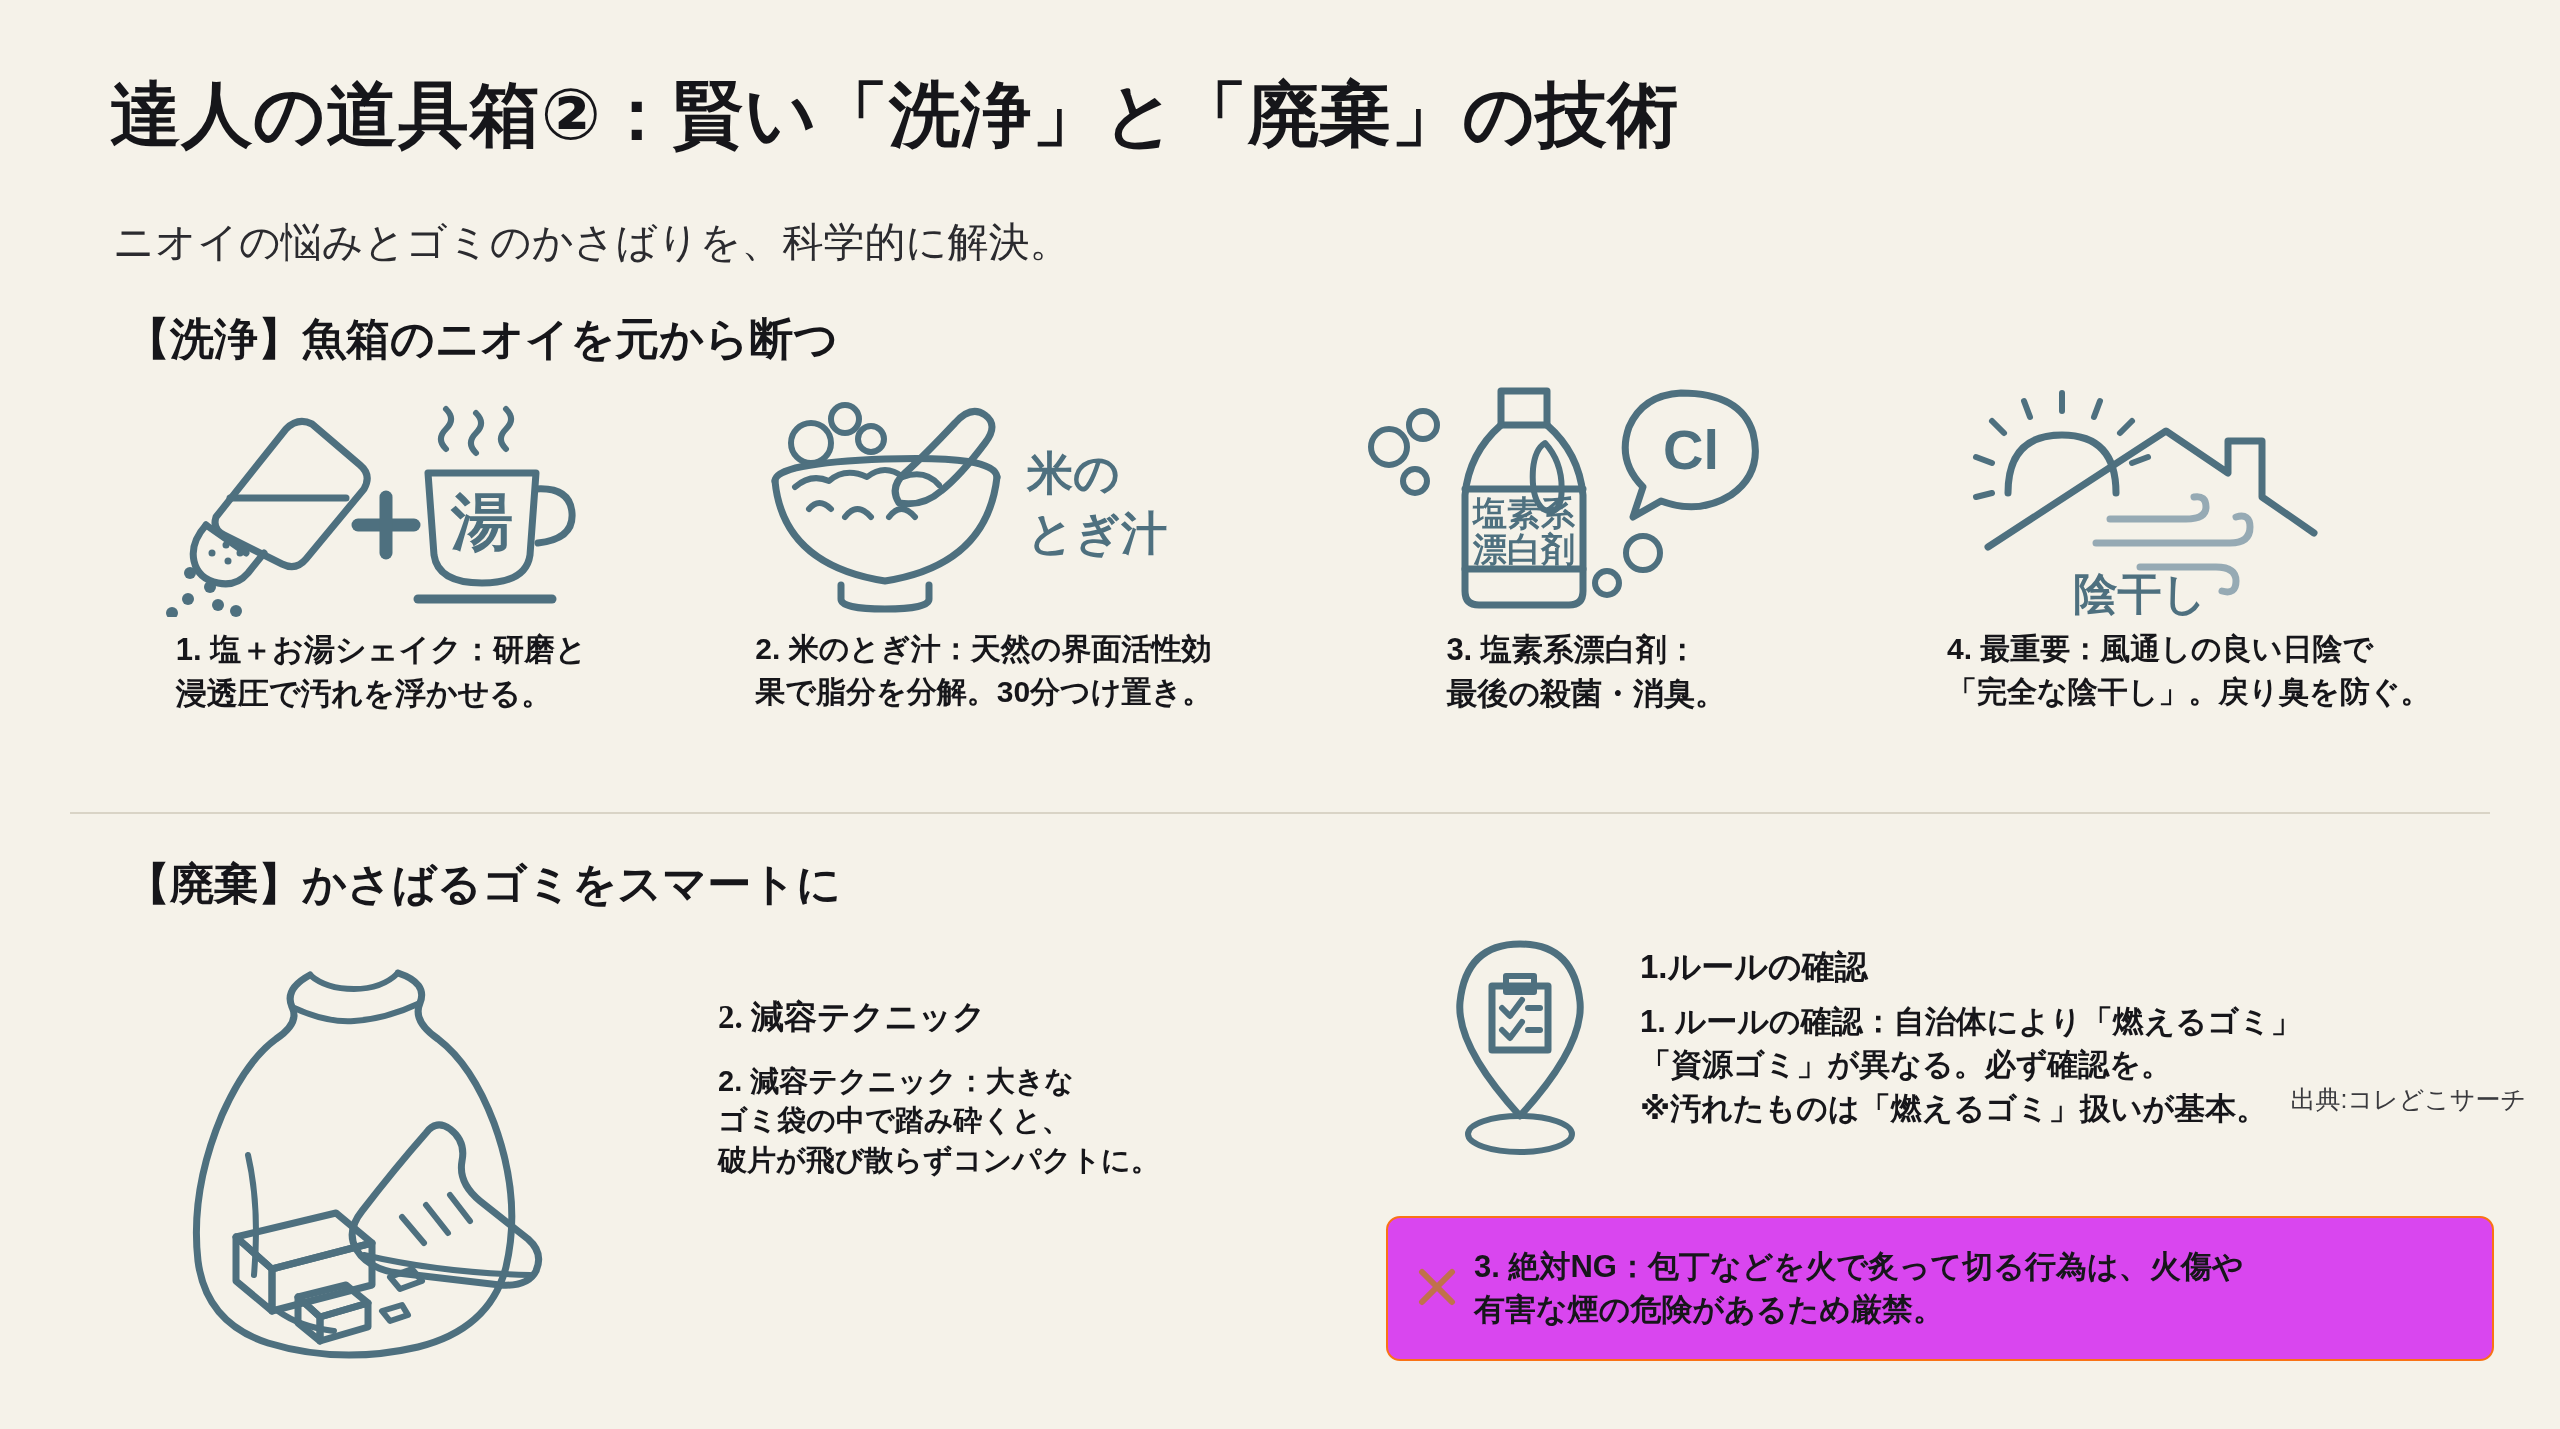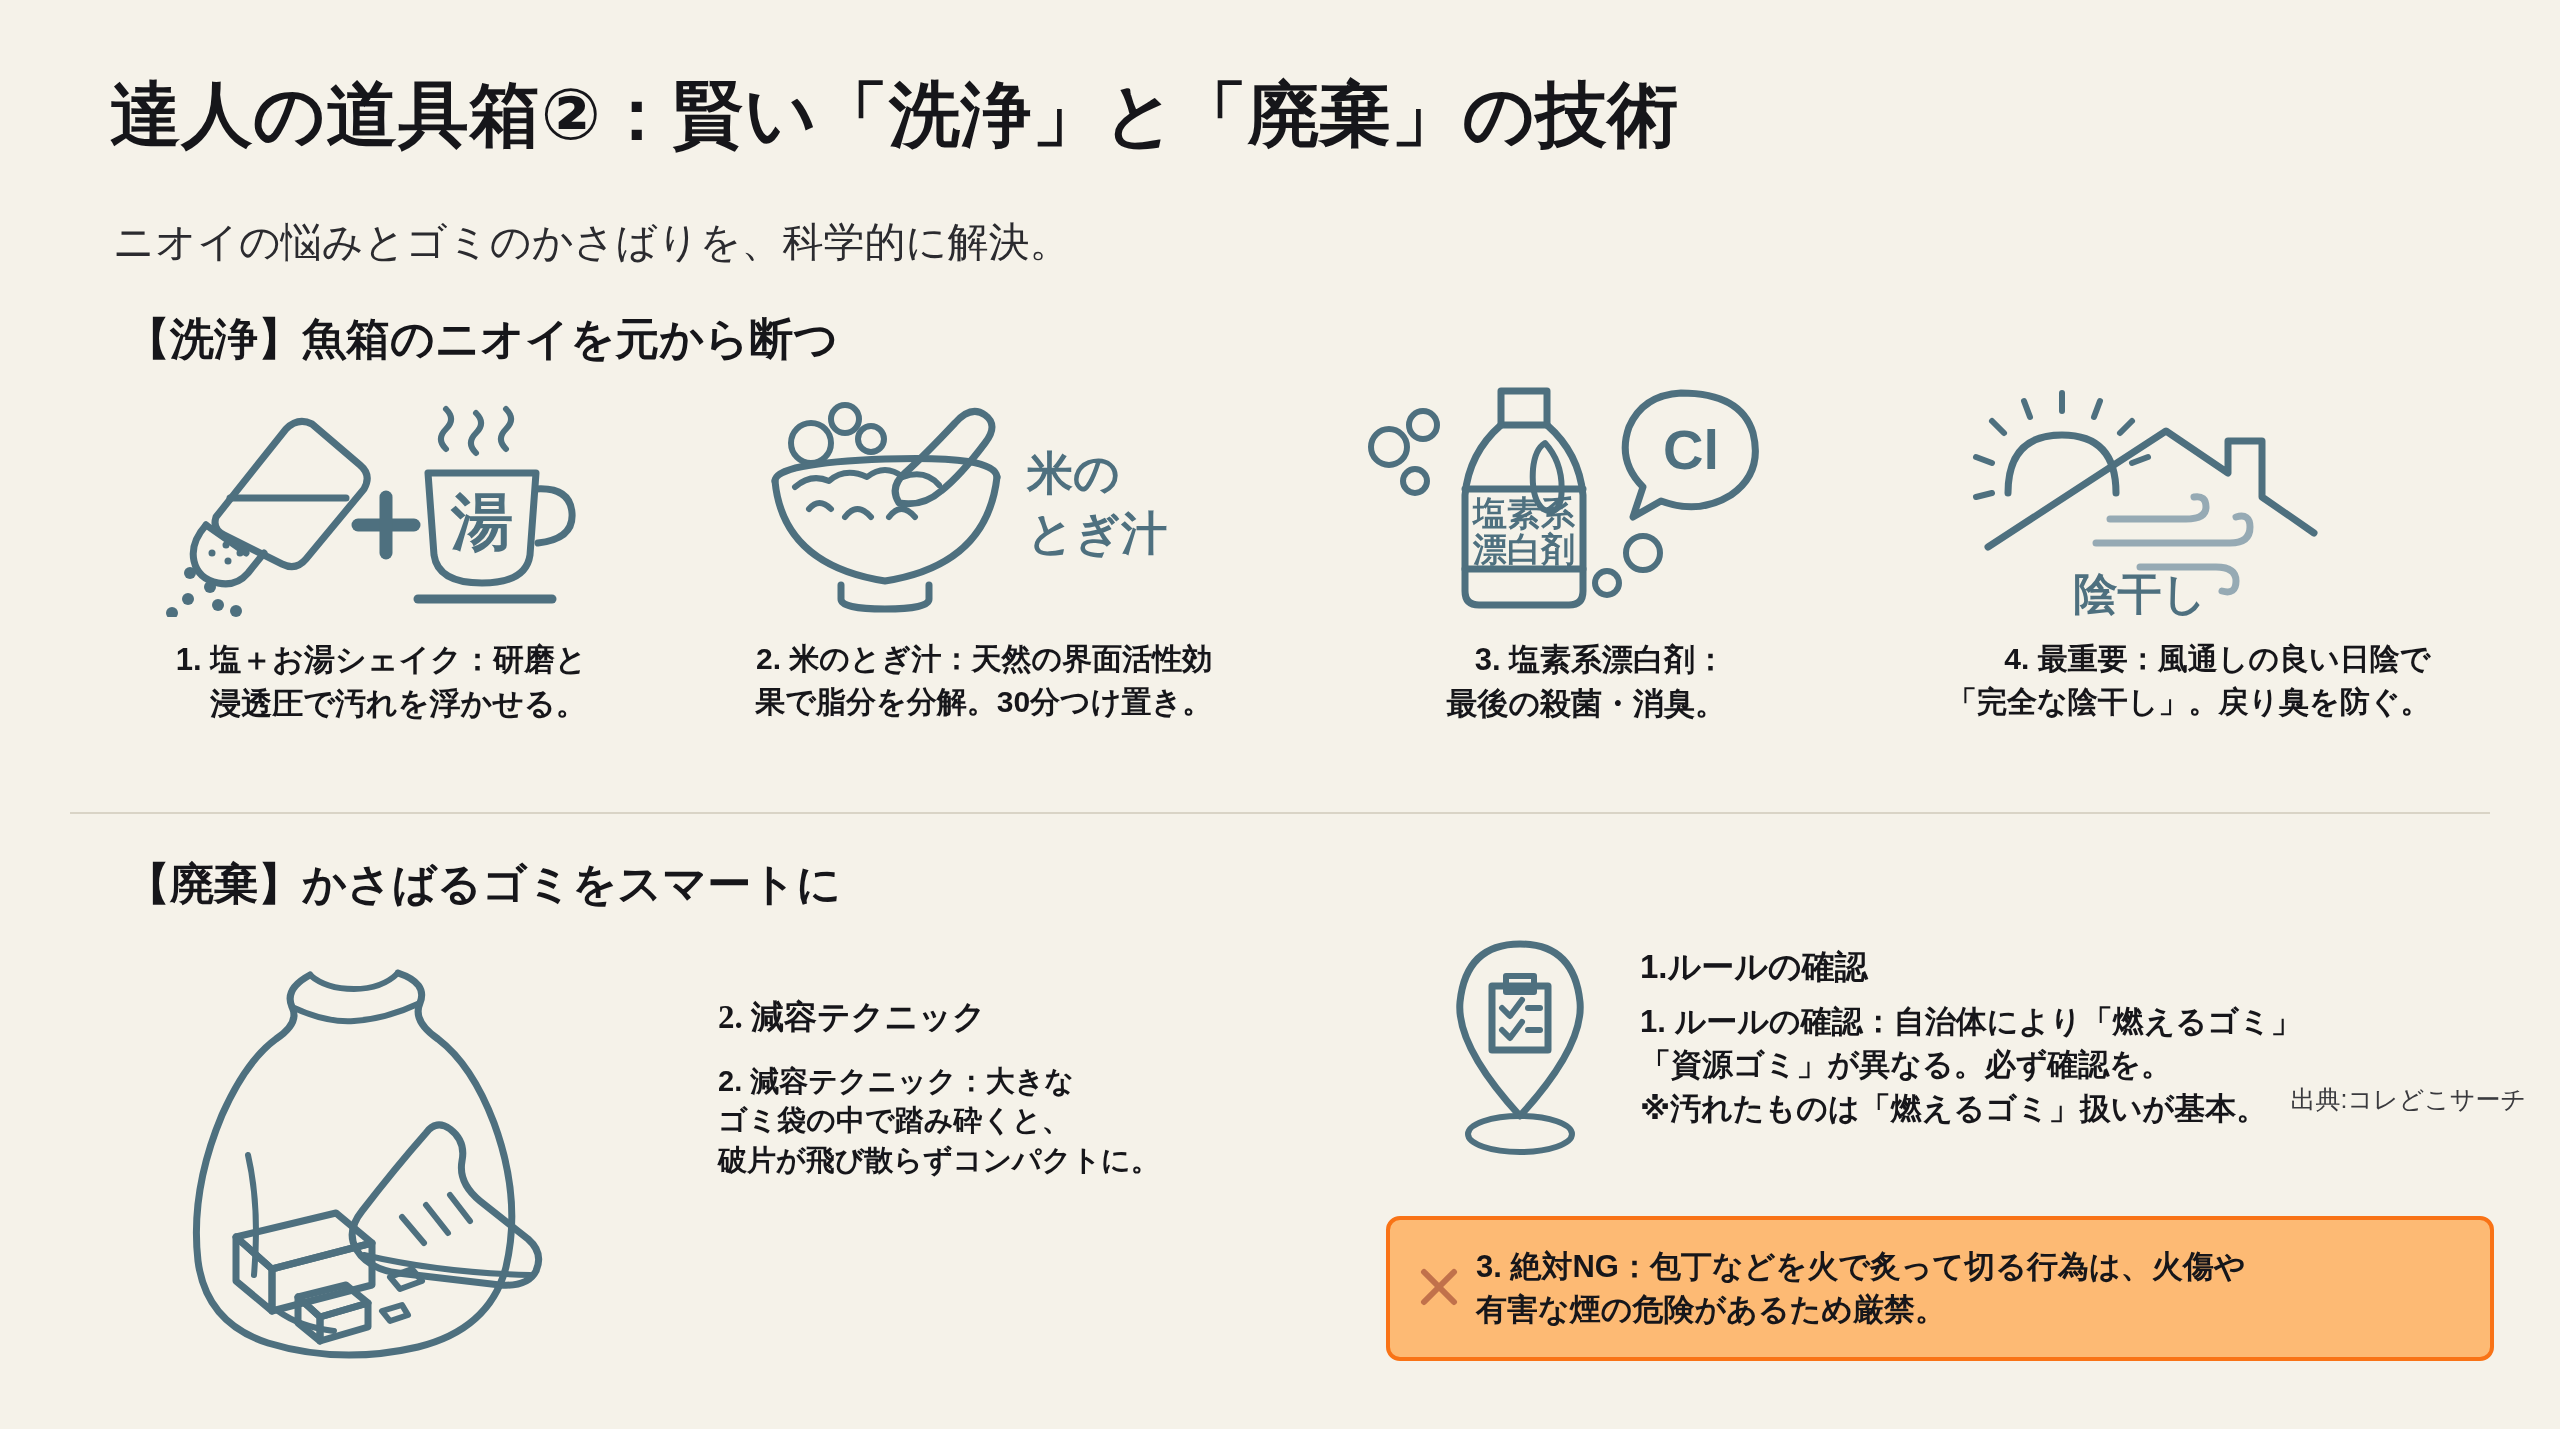--- a/index.html
+++ b/index.html
@@ -50,23 +50,23 @@
     display: flex; align-items: flex-start;
   }
   .wash-col {
     flex: 1 1 0; display: flex; flex-direction: column;
     align-items: center;
   }
   .wash-icon {
     height: 250px; display: flex; align-items: center; justify-content: center;
   }
   .wash-cap {
-    margin-top: 16px;
+    margin-top: 6px;
     font-size: 31px; font-weight: 700; color: #16161a;
-    line-height: 1.42; text-align: right; white-space: pre-line;
+    line-height: 1.42; text-align: left; white-space: pre-line;
   }
   .wash-cap.wide { font-size: 30px; }
 
   
   .bag-wrap {
     position: absolute; left: 150px; top: 955px;
   }
   .reduce-block {
     position: absolute; left: 718px; top: 995px;
     width: 640px;
@@ -93,22 +93,22 @@
   }
   .rule-body {
     font-size: 31px; font-weight: 700; color: #16161a;
     line-height: 1.40; white-space: pre-line;
   }
 
   
   .warn-box {
     position: absolute; left: 1386px; top: 1216px;
     width: 1108px; height: 145px;
-    border: 4px solid #f97316; border-radius: 14px;
-    background: #fdba74;
+    border: 2px solid #f97316; border-radius: 14px;
+    background: #d946ef;
     display: flex; align-items: center;
     padding: 0 24px 0 26px;
   }
   .warn-x {
     flex: 0 0 auto; width: 46px; height: 46px;
     margin-right: 14px; margin-top: -4px;
   }
   .warn-text {
     font-size: 31px; font-weight: 700; color: #16161a;
     line-height: 1.38; white-space: pre-line;

